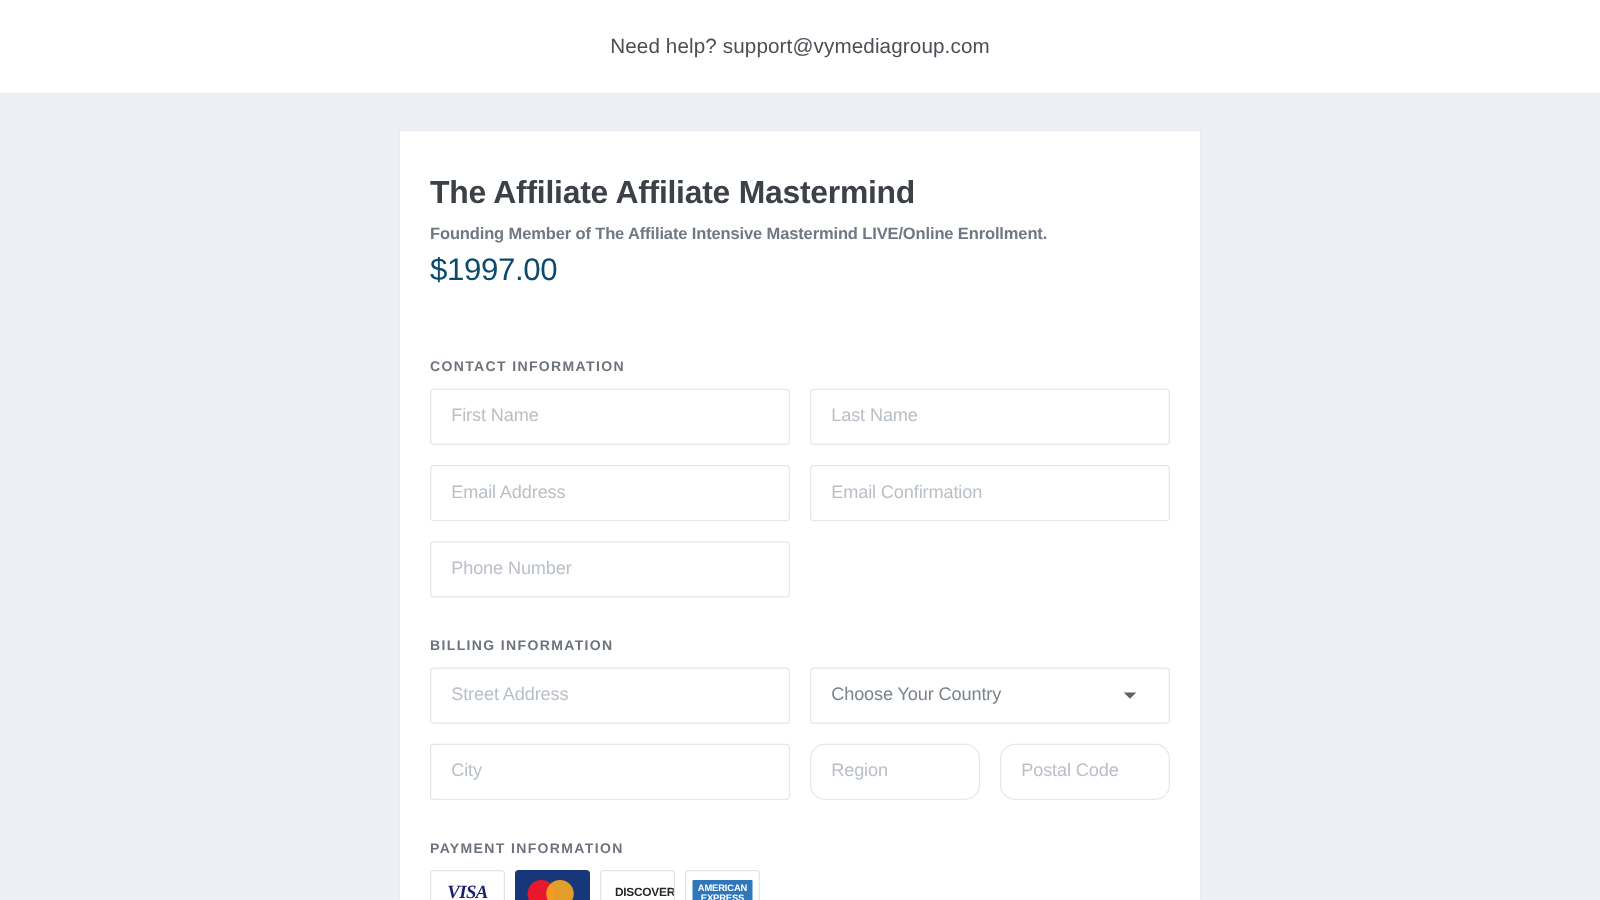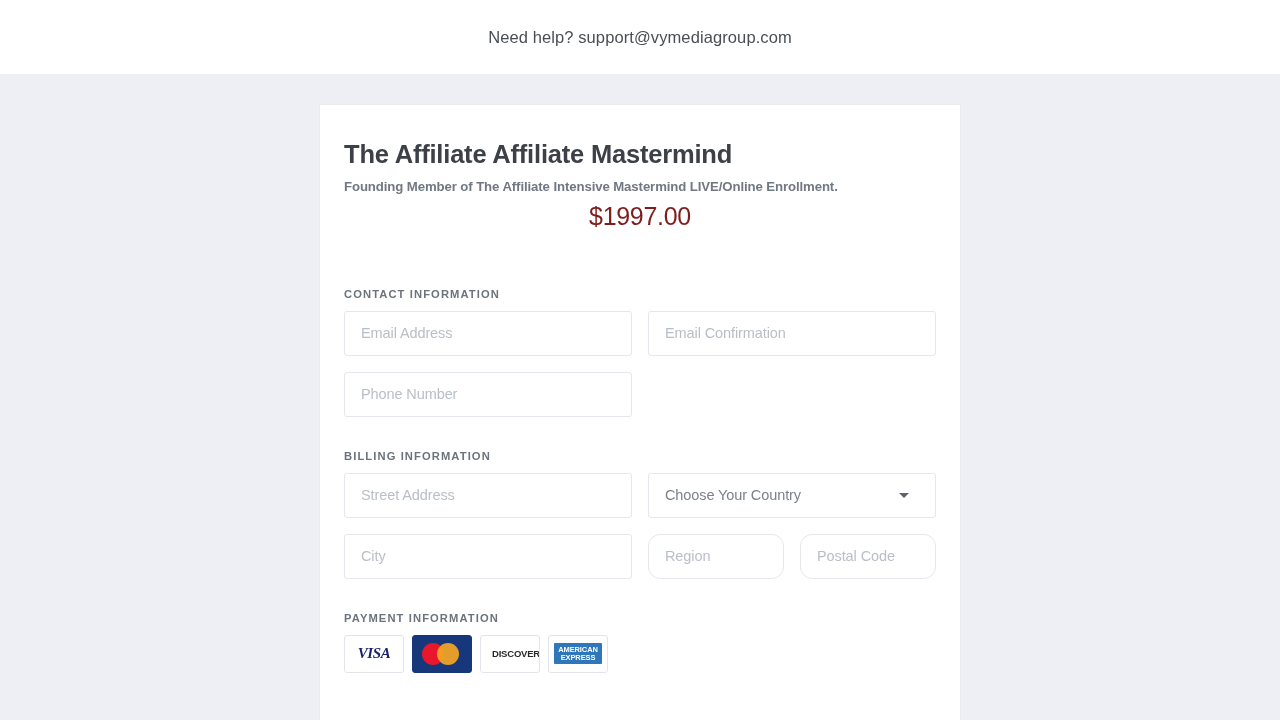--- a/index.html
+++ b/index.html
@@ -56,23 +56,22 @@
     margin: 9px 0 0 0;
     font-size: 13.2px;
     font-weight: 700;
     color: #6f7883;
     letter-spacing: -.1px;
   }
   .product-price {
     margin: 8px 0 0 0;
     font-size: 25px;
     font-weight: 400;
-    color: #7f1d1d;
+    color: #0c4a6e;
     letter-spacing: -.3px;
-    text-align: center;
   }
 
   .section-label {
     margin: 0 0 11px 0;
     font-size: 11.2px;
     font-weight: 700;
     letter-spacing: 1.1px;
     color: #6c737c;
     text-transform: uppercase;
   }
@@ -181,20 +180,24 @@
 <div class="page">
   <div class="card">
 
     <h1 class="product-title">The Affiliate Affiliate Mastermind</h1>
     <p class="product-sub">Founding Member of The Affiliate Intensive Mastermind LIVE/Online Enrollment.</p>
     <p class="product-price">$1997.00</p>
 
     <div class="section-contact">
       <div class="section-label">CONTACT INFORMATION</div>
 
+      <div class="row">
+        <div class="field f-half">First Name</div>
+        <div class="field f-half">Last Name</div>
+      </div>
 
       <div class="row">
         <div class="field f-half">Email Address</div>
         <div class="field f-half">Email Confirmation</div>
       </div>
 
       <div class="row">
         <div class="field f-half">Phone Number</div>
       </div>
     </div>

